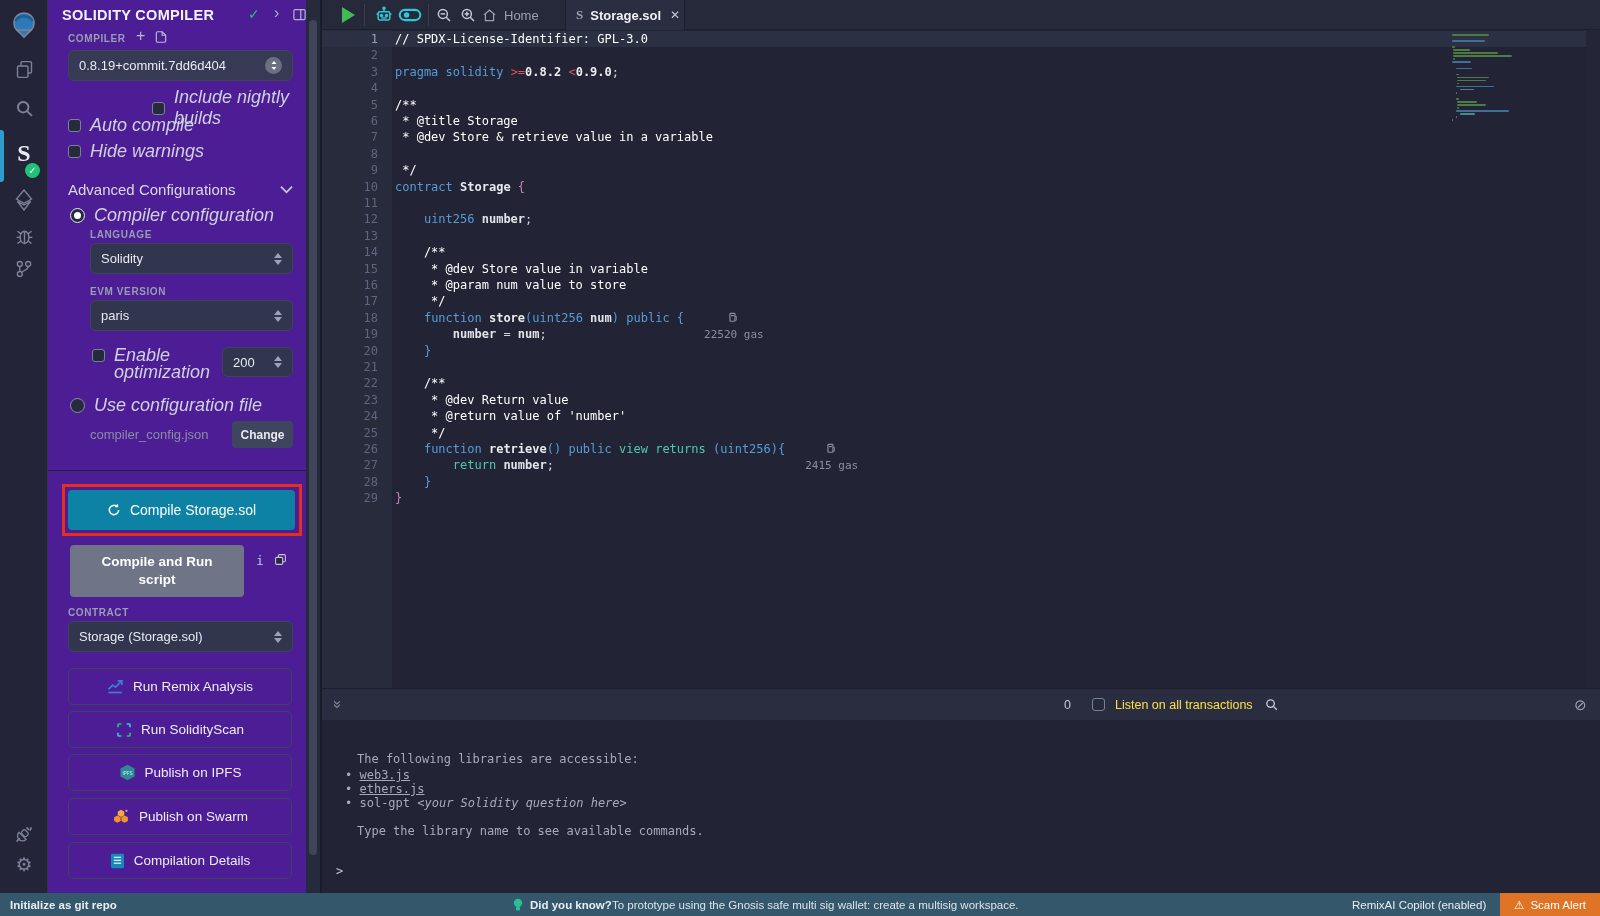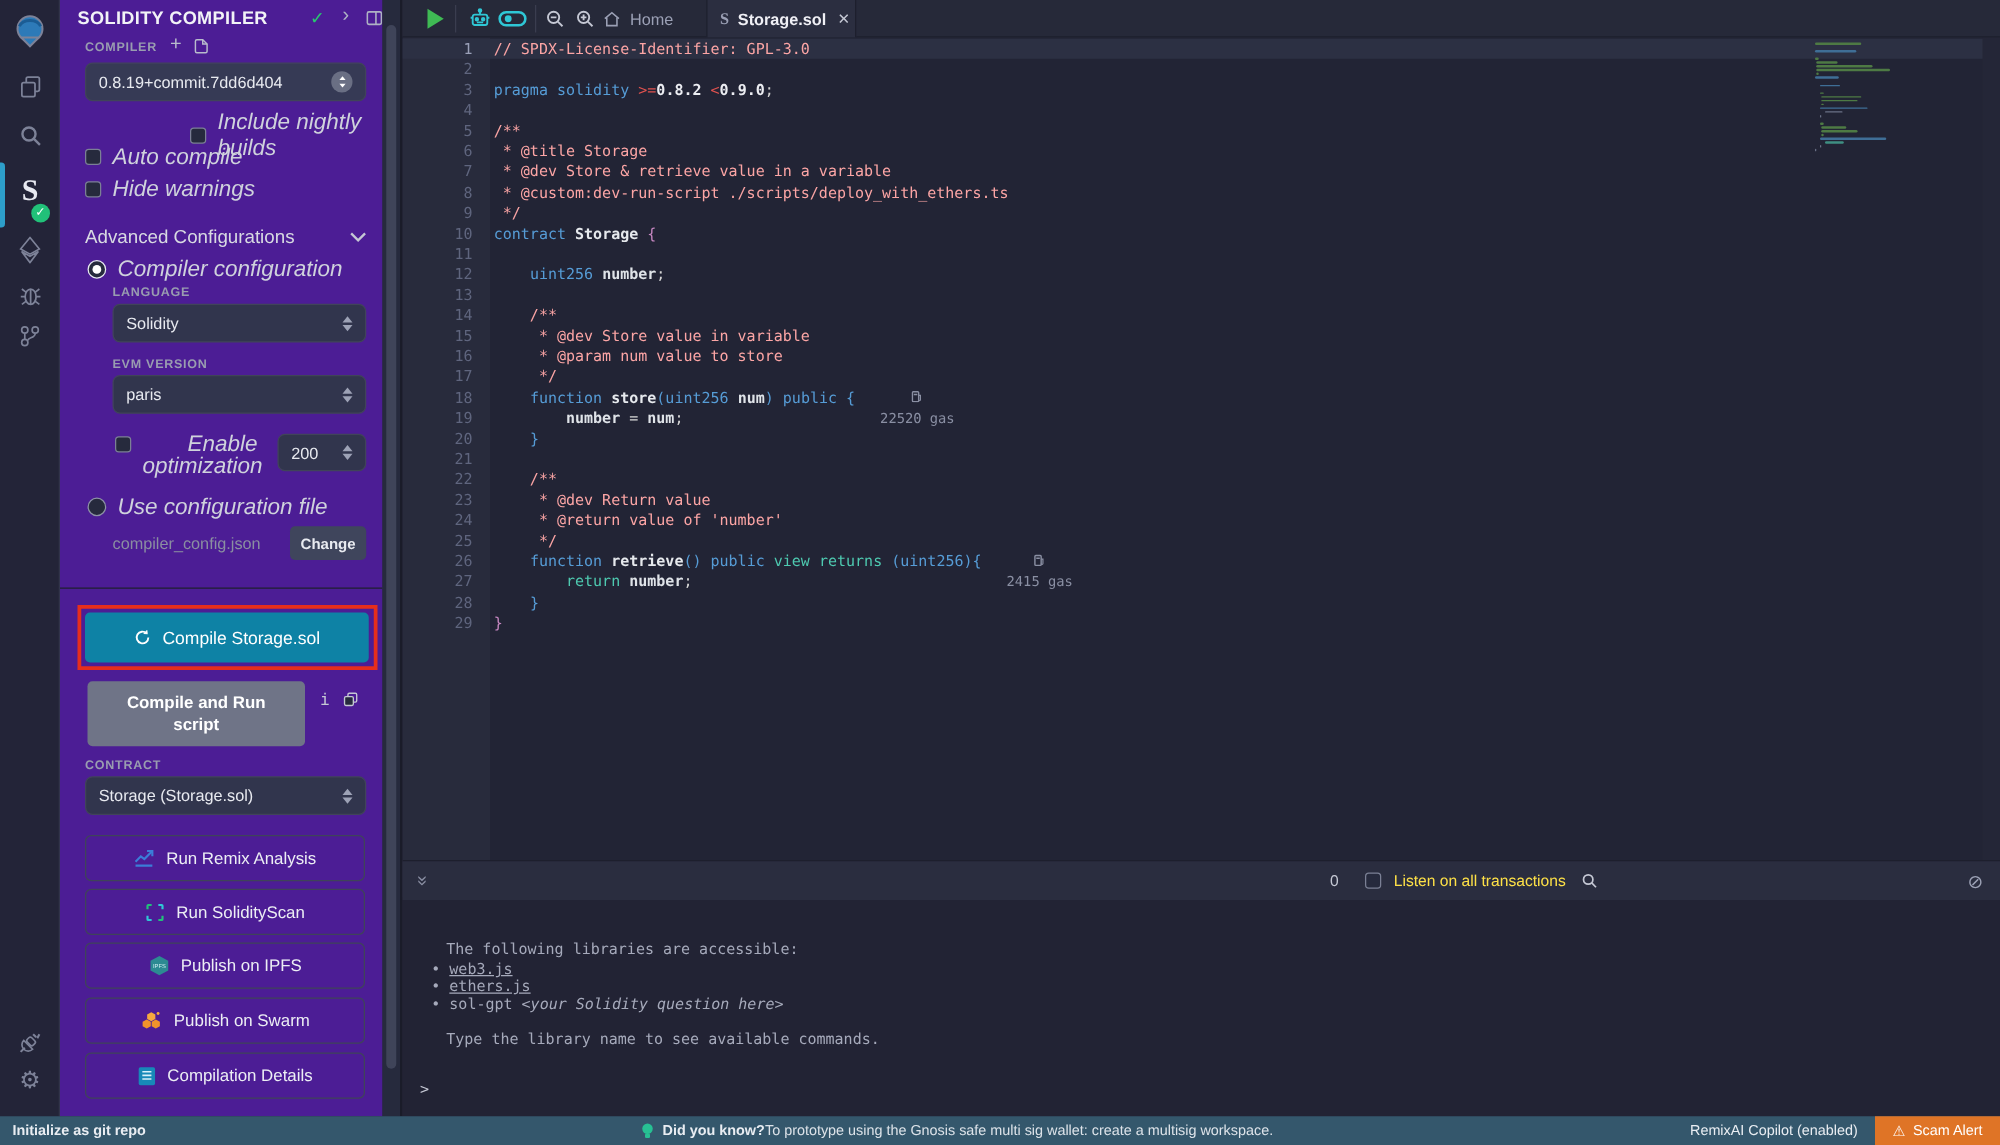--- a/index.html
+++ b/index.html
@@ -48,21 +48,21 @@
 
   
   #editor { position:absolute; left:0; top:30px; width:1278px; height:688px; background:#222435; overflow:hidden; }
   #gutter-bg { position:absolute; left:0; top:0; width:70px; height:688px; background:#282b3c; }
   .code-row { position:absolute; left:0; height:16.4px; width:1278px; font-family:"DejaVu Sans Mono", monospace;
     font-size:12px; line-height:16.4px; white-space:pre; }
   .code-row .ln { position:absolute; left:0; top:0; width:56px; text-align:right; color:#5f657e; }
   .code-row .src { position:absolute; left:73px; top:0; }
   .code-row.cur { background:#2c3043; }
   .code-row.cur .ln { color:#9aa0b8; }
-  .tok-com { color:#fca5a5; } .tok-kw { color:#569cd6; } .tok-kw2 { color:#4ec9b0; }
+  .tok-com { color:#ffffff; } .tok-kw { color:#569cd6; } .tok-kw2 { color:#4ec9b0; }
   .tok-op { color:#e0524f; } .tok-num { color:#ecedf2; font-weight:bold;margin-top:20px; }
   .tok-fn { color:#e6e9ed; font-weight:bold; } .tok-name { color:#e6e9ed; font-weight:bold; }
   .tok-var { color:#dfe3e8; font-weight:bold; } .tok-b1 { color:#c586c0; } .tok-b2 { color:#569cd6; }
   .tok-pl { color:#d4d4d4; }
   .gas-widget { display:inline-flex; align-items:center; gap:5px; margin-left:20px; color:#8a8fa3; font-size:11px;flex-direction:column; }
   #minimap { position:absolute; left:1126px; top:0; width:86px; height:688px; }
   .mm-line { position:absolute; height:1.6px; border-radius:1px; }
   #editor-scrolltrack { position:absolute; left:1264px; top:0; width:14px; height:688px; background:#242637; }
 
   
@@ -221,21 +221,21 @@
 
   <div class="abs panel-label" style="left:42px;top:286px;">EVM VERSION</div>
   <div class="abs sel" style="left:42px;top:300px;width:203px;height:31px;">
     <span>paris</span>
     <span class="stepper">
         <i class="up"></i>
         <i class="dn"></i>
       </span>
   </div>
 
-  <div class="abs cb-row" style="left:44px;top:347px;align-items:flex-start;text-align:right;">
+  <div class="abs cb-row" style="left:44px;top:347px;align-items:flex-start;">
     <span class="cb" style="margin-top:2px;"></span>
     <span style="width:92px;line-height:17px;"><span>Enable optimization</span></span>
   </div>
   <div class="abs sel" style="left:174px;top:347px;width:71px;height:30px;">
     <span>200</span>
     <span class="stepper">
         <i class="up"></i>
         <i class="dn"></i>
       </span>
   </div>
@@ -403,21 +403,21 @@
   <div id="editor">
     <div id="gutter-bg"></div>
     <div id="code-lines">
         <div class="code-row cur" style="top: 1px;"><span class="ln">1</span><span class="src"><span class="tok-com">// SPDX-License-Identifier: GPL-3.0</span></span></div>
         <div class="code-row" style="top: 17.4px;"><span class="ln">2</span><span class="src"></span></div>
         <div class="code-row" style="top: 33.8px;"><span class="ln">3</span><span class="src"><span class="tok-kw">pragma</span><span class="tok-pl"> </span><span class="tok-kw">solidity</span><span class="tok-pl"> </span><span class="tok-op">&gt;=</span><span class="tok-num">0.8.2</span><span class="tok-pl"> </span><span class="tok-op">&lt;</span><span class="tok-num">0.9.0</span><span class="tok-pl">;</span></span></div>
         <div class="code-row" style="top: 50.2px;"><span class="ln">4</span><span class="src"></span></div>
         <div class="code-row" style="top: 66.6px;"><span class="ln">5</span><span class="src"><span class="tok-com">/**</span></span></div>
         <div class="code-row" style="top: 83px;"><span class="ln">6</span><span class="src"><span class="tok-com"> * @title Storage</span></span></div>
         <div class="code-row" style="top: 99.4px;"><span class="ln">7</span><span class="src"><span class="tok-com"> * @dev Store &amp; retrieve value in a variable</span></span></div>
-        <div class="code-row" style="top: 115.8px;"><span class="ln">8</span><span class="src"><span class="tok-com"> * @custom:dev-run-script ./scripts/deploy_with_ethers.ts</span></span></div>
+        <div class="code-row" style="top: 115.8px;"><span class="ln">8</span></div>
         <div class="code-row" style="top: 132.2px;"><span class="ln">9</span><span class="src"><span class="tok-com"> */</span></span></div>
         <div class="code-row" style="top: 148.6px;"><span class="ln">10</span><span class="src"><span class="tok-kw">contract</span><span class="tok-pl"> </span><span class="tok-name">Storage</span><span class="tok-pl"> </span><span class="tok-b1">{</span></span></div>
         <div class="code-row" style="top: 165px;"><span class="ln">11</span><span class="src"></span></div>
         <div class="code-row" style="top: 181.4px;"><span class="ln">12</span><span class="src"><span class="tok-pl">    </span><span class="tok-kw">uint256</span><span class="tok-pl"> </span><span class="tok-var">number</span><span class="tok-pl">;</span></span></div>
         <div class="code-row" style="top: 197.8px;"><span class="ln">13</span><span class="src"></span></div>
         <div class="code-row" style="top: 214.2px;"><span class="ln">14</span><span class="src"><span class="tok-com">    /**</span></span></div>
         <div class="code-row" style="top: 230.6px;"><span class="ln">15</span><span class="src"><span class="tok-com">     * @dev Store value in variable</span></span></div>
         <div class="code-row" style="top: 247px;"><span class="ln">16</span><span class="src"><span class="tok-com">     * @param num value to store</span></span></div>
         <div class="code-row" style="top: 263.4px;"><span class="ln">17</span><span class="src"><span class="tok-com">     */</span></span></div>
         <div class="code-row" style="top: 279.8px;"><span class="ln">18</span><span class="src"><span class="tok-pl">    </span><span class="tok-kw">function</span><span class="tok-pl"> </span><span class="tok-fn">store</span><span class="tok-b2">(</span><span class="tok-kw">uint256</span><span class="tok-pl"> </span><span class="tok-var">num</span><span class="tok-b2">)</span><span class="tok-pl"> </span><span class="tok-kw">public</span><span class="tok-pl"> </span><span class="tok-b2">{</span><span class="gas-widget"><span class="svgic"><svg width="9" height="10" viewBox="0 0 12 14" stroke="#8a8fa3" fill="none" stroke-width="1.6">

